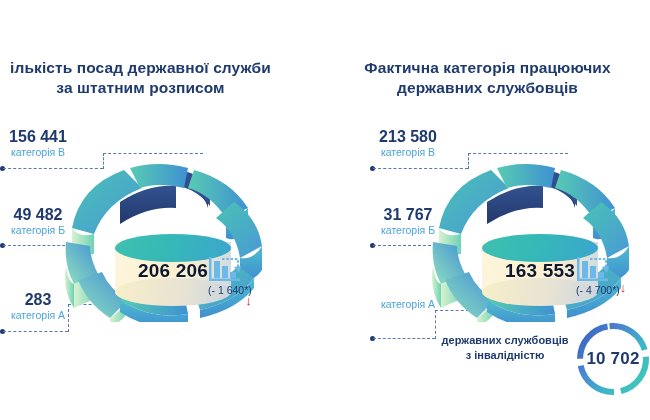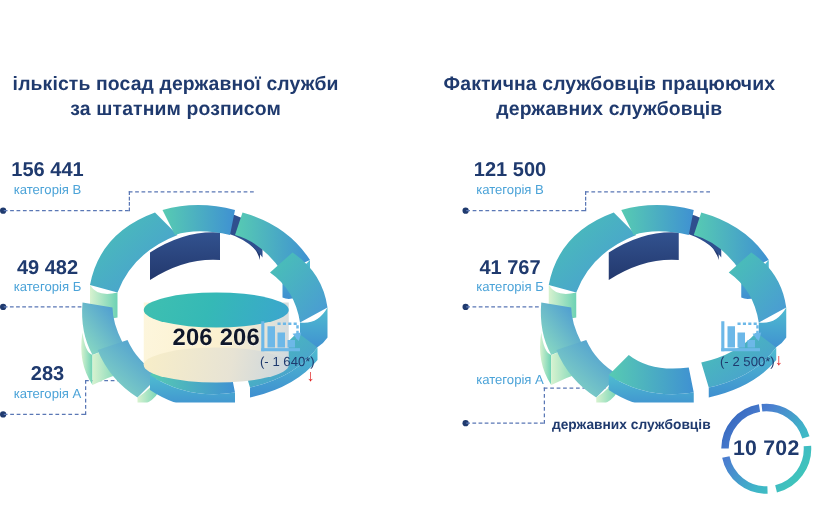--- a/index.html
+++ b/index.html
@@ -204,35 +204,35 @@
     <div style="display:flex;align-items:flex-end;flex-direction:column;">
       <span class="dnum">(- 1 640*)</span>
       <span class="arrow">↓</span>
     </div>
   </div>
 </div>
 
 <div class="panel panel-right">
 
   <div class="title">
-    <div>Фактична службовців працюючих</div>
+    <div>Фактична категорія працюючих</div>
     <div>державних службовців</div>
   </div>
 
   <div class="label" style="left:33px;top:128px;width:100px;">
-    <div class="num">121 500</div>
+    <div class="num">213 580</div>
     <div class="cat">категорія В</div>
   </div>
   <div class="dot" style="left:45px;top:166px;"></div>
   <div class="dash-h" style="left:48px;top:168px;width:95px;"></div>
   <div class="dash-v" style="left:143px;top:153px;height:16px;"></div>
   <div class="dash-h" style="left:143px;top:153px;width:100px;"></div>
 
   <div class="label" style="left:33px;top:206px;width:100px;">
-    <div class="num">41 767</div>
+    <div class="num">31 767</div>
     <div class="cat">категорія Б</div>
   </div>
   <div class="dot" style="left:45px;top:243px;"></div>
   <div class="dash-h" style="left:48px;top:245px;width:68px;"></div>
 
   <div class="label" style="left:33px;top:298px;width:100px;">
     <div class="cat">категорія А</div>
   </div>
   <div class="dot" style="left:45px;top:336px;"></div>
   <div class="dash-h" style="left:48px;top:338px;width:62px;"></div>
@@ -288,40 +288,47 @@
         <path d="M16,122 L16,146 Q28,140 40,136 L40,112 Q28,118 16,122 Z" fill="url(#hSideL)"></path>
         <path d="M20,118 Q30,142 52,156 L70,138 Q52,128 44,110 Z" fill="url(#hA3)"></path>
         <path d="M52,156 L52,164 Q68,158 70,148 L70,138 Q62,150 52,156 Z" fill="url(#hSideL)"></path>
         <path d="M62,138 Q92,158 130,152 L126,132 Q96,136 78,122 Z" fill="url(#hA2)"></path>
         <path d="M62,138 L62,150 Q92,170 130,164 L130,152 Q92,158 62,138 Z" fill="url(#hSide)"></path>
         <path d="M136,128 Q164,122 180,104 L196,116 Q178,140 142,148 Z" fill="url(#hA1)"></path>
         <path d="M142,148 L142,156 Q178,148 196,126 L196,116 Q178,140 142,148 Z" fill="url(#hSide)"></path>
       </g>
     </svg>
 
+    <div class="centre-cyl">
+      <div class="cyl-body"></div>
+      <div class="cyl-bottom"></div>
+      <div class="cyl-top"></div>
+      <div class="cyl-num">163 553</div>
+    </div>
   </div>
 
   <div class="delta" style="left:251px;top:255px;">
     <svg width="34" height="28" viewBox="0 0 34 28">
       <rect x="1" y="2" width="2.5" height="24" fill="#6cb8e8"></rect>
       <rect x="1" y="23.5" width="31" height="2.5" fill="#6cb8e8"></rect>
       <rect x="6" y="6" width="6" height="17" fill="#6cb8e8"></rect>
       <rect x="14" y="11" width="6" height="12" fill="#6cb8e8"></rect>
       <rect x="22" y="17" width="6" height="6" fill="#6cb8e8"></rect>
       <path d="M14,4 L30,4 L30,16" stroke="#6cb8e8" stroke-width="2" fill="none" stroke-dasharray="2.5 1.8"></path>
       <path d="M26,12 L31,18 L33,11 Z" fill="#6cb8e8"></path>
     </svg>
     <div style="display:flex;align-items:flex-start;">
-      <span class="dnum">(- 2 500*)</span>
+      <span class="dnum">(- 4 700*)</span>
       <span class="arrow">↓</span>
     </div>
   </div>
 
   <div class="dis-text" style="left:105px;top:333px;width:150px;">
     <div>державних службовців</div>
+    <div>з інвалідністю</div>
   </div>
 
   <div class="ring-wrap" style="left:249px;top:320px;">
     <svg width="78" height="78" viewBox="0 0 78 78">
       <defs>
         <linearGradient id="ringGrad" x1="0" y1="1" x2="1" y2="0">
           <stop offset="0" stop-color="#3fcbb4"></stop>
           <stop offset="0.35" stop-color="#3fb6c8"></stop>
           <stop offset="0.7" stop-color="#4b7fd0"></stop>
           <stop offset="1" stop-color="#2f5fb8"></stop>

